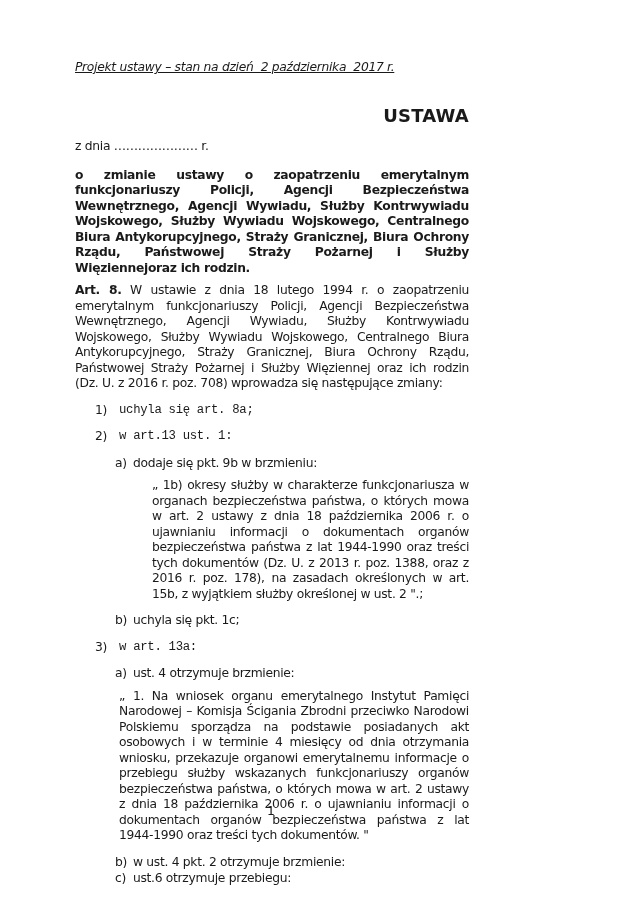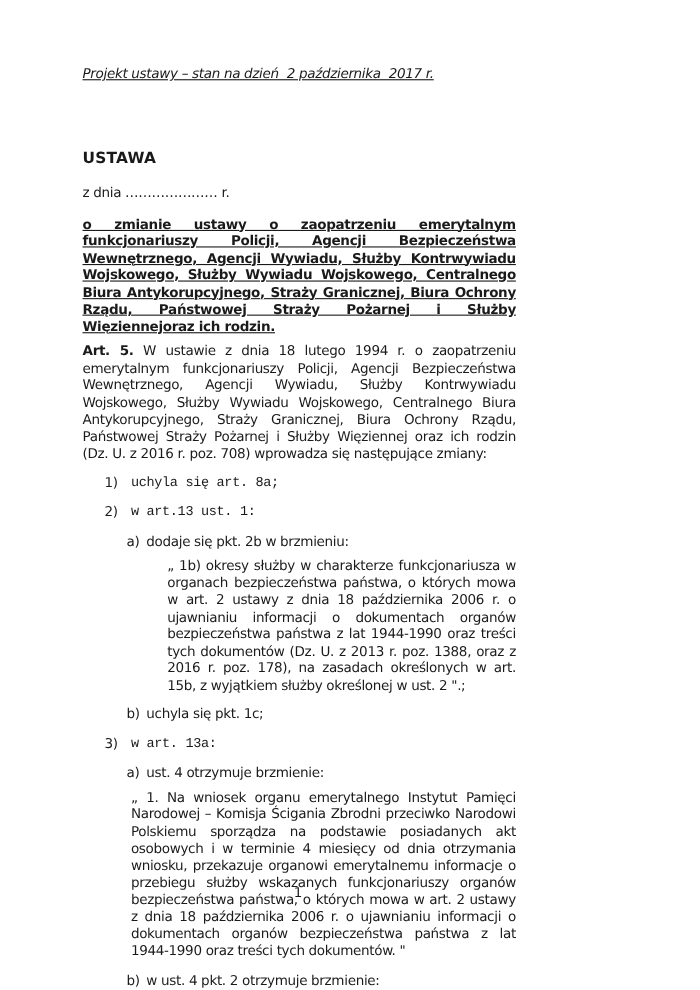--- a/index.html
+++ b/index.html
@@ -21,34 +21,33 @@
     font-size: 12.3px;
     line-height: 15.5px;
     letter-spacing: -0.3px;
   }
   .header-line {
     font-style: italic;
     text-decoration: underline;
     white-space: pre-wrap;
   }
   .law-title {
-    text-align: left;
+    text-align: right;
     font-weight: bold;
-    font-size: 14px;
-    margin-top: 61px;
+    font-size: 18px;
+    margin-top: 32px;
     letter-spacing: 0.2px;
   }
   .date-line {
     margin-top: 16px;
   }
   .subject {
     font-weight: bold;
     text-align: justify;
     margin-top: 13px;
-    text-decoration: underline;
   }
   .para {
     text-align: justify;
     margin-top: 7px;
   }
   .b { font-weight: bold; }
   .item {
     display: flex;
     margin-top: 11px;
     margin-left: 20px;
@@ -83,36 +82,36 @@
   <div class="content">
 
     <div class="header-line">Projekt ustawy – stan na dzień  2 października  2017 r.</div>
 
     <div class="law-title">USTAWA</div>
 
     <div class="date-line">z dnia ………………… r.</div>
 
     <div class="subject">o zmianie ustawy o zaopatrzeniu emerytalnym funkcjonariuszy Policji, Agencji Bezpieczeństwa Wewnętrznego, Agencji Wywiadu, Służby Kontrwywiadu Wojskowego, Służby Wywiadu Wojskowego, Centralnego Biura Antykorupcyjnego, Straży Granicznej, Biura Ochrony Rządu, Państwowej Straży Pożarnej i Służby Więziennejoraz ich rodzin.</div>
 
-    <div class="para"><span class="b">Art. 5.</span>
+    <div class="para"><span class="b">Art. 8.</span>
       <span>W ustawie z dnia 18 lutego 1994 r. o zaopatrzeniu emerytalnym funkcjonariuszy Policji, Agencji Bezpieczeństwa Wewnętrznego, Agencji Wywiadu, Służby Kontrwywiadu Wojskowego, Służby Wywiadu Wojskowego, Centralnego Biura Antykorupcyjnego, Straży Granicznej, Biura Ochrony Rządu, Państwowej Straży Pożarnej i Służby Więziennej oraz ich rodzin (Dz. U. z 2016 r. poz. 708) wprowadza się następujące zmiany:</span></div>
 
     <div class="item">
       <span class="num">1)</span>
       <span class="txt">uchyla się art. 8a;</span>
     </div>
 
     <div class="item">
       <span class="num">2)</span>
       <span class="txt">w art.13 ust. 1:</span>
     </div>
 
     <div class="sub">
       <span class="num">a)</span>
-      <span class="txt">dodaje się pkt. 2b w brzmieniu:</span>
+      <span class="txt">dodaje się pkt. 9b w brzmieniu:</span>
     </div>
 
     <div class="quote">„ 1b) okresy służby w charakterze funkcjonariusza w organach bezpieczeństwa państwa, o których mowa w art. 2 ustawy z dnia 18 października 2006 r. o ujawnianiu informacji o dokumentach organów bezpieczeństwa państwa z lat 1944-1990 oraz treści tych dokumentów (Dz. U. z 2013 r. poz. 1388, oraz z 2016 r. poz. 178), na zasadach określonych w art. 15b, z wyjątkiem służby określonej w ust. 2 ".;</div>
 
     <div class="sub">
       <span class="num">b)</span>
       <span class="txt">uchyla się pkt. 1c;</span>
     </div>
 
     <div class="item">

